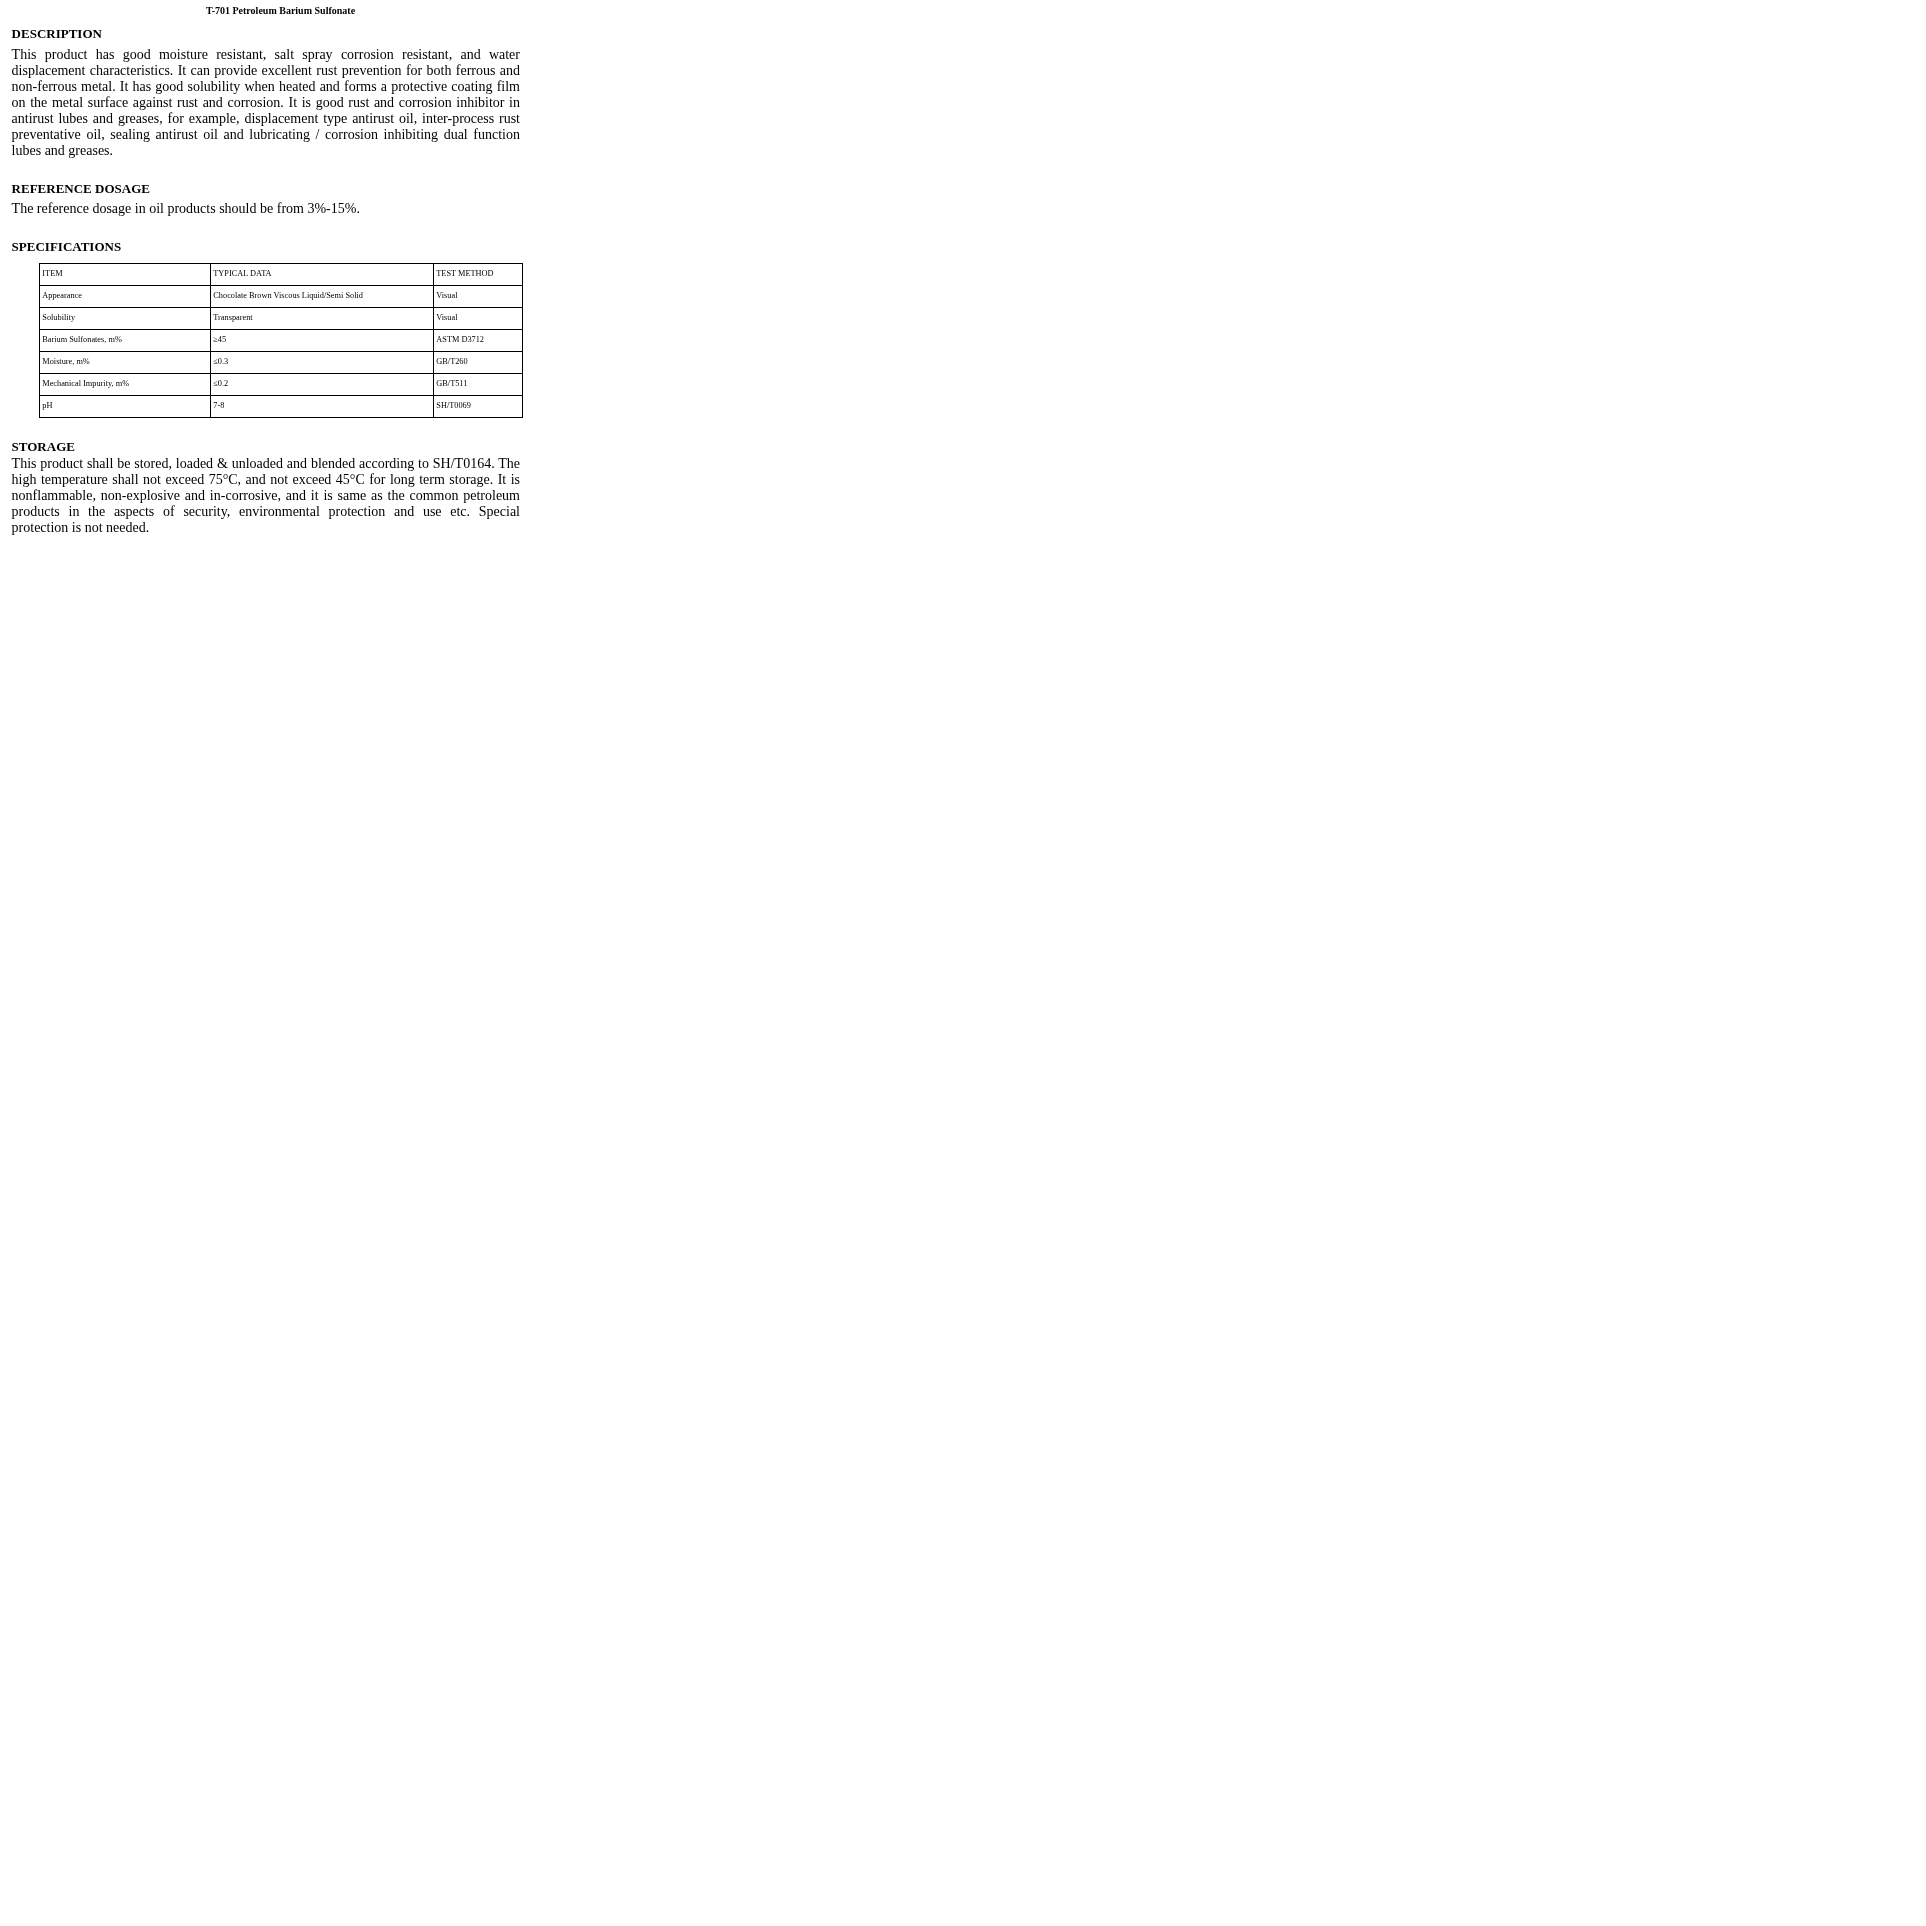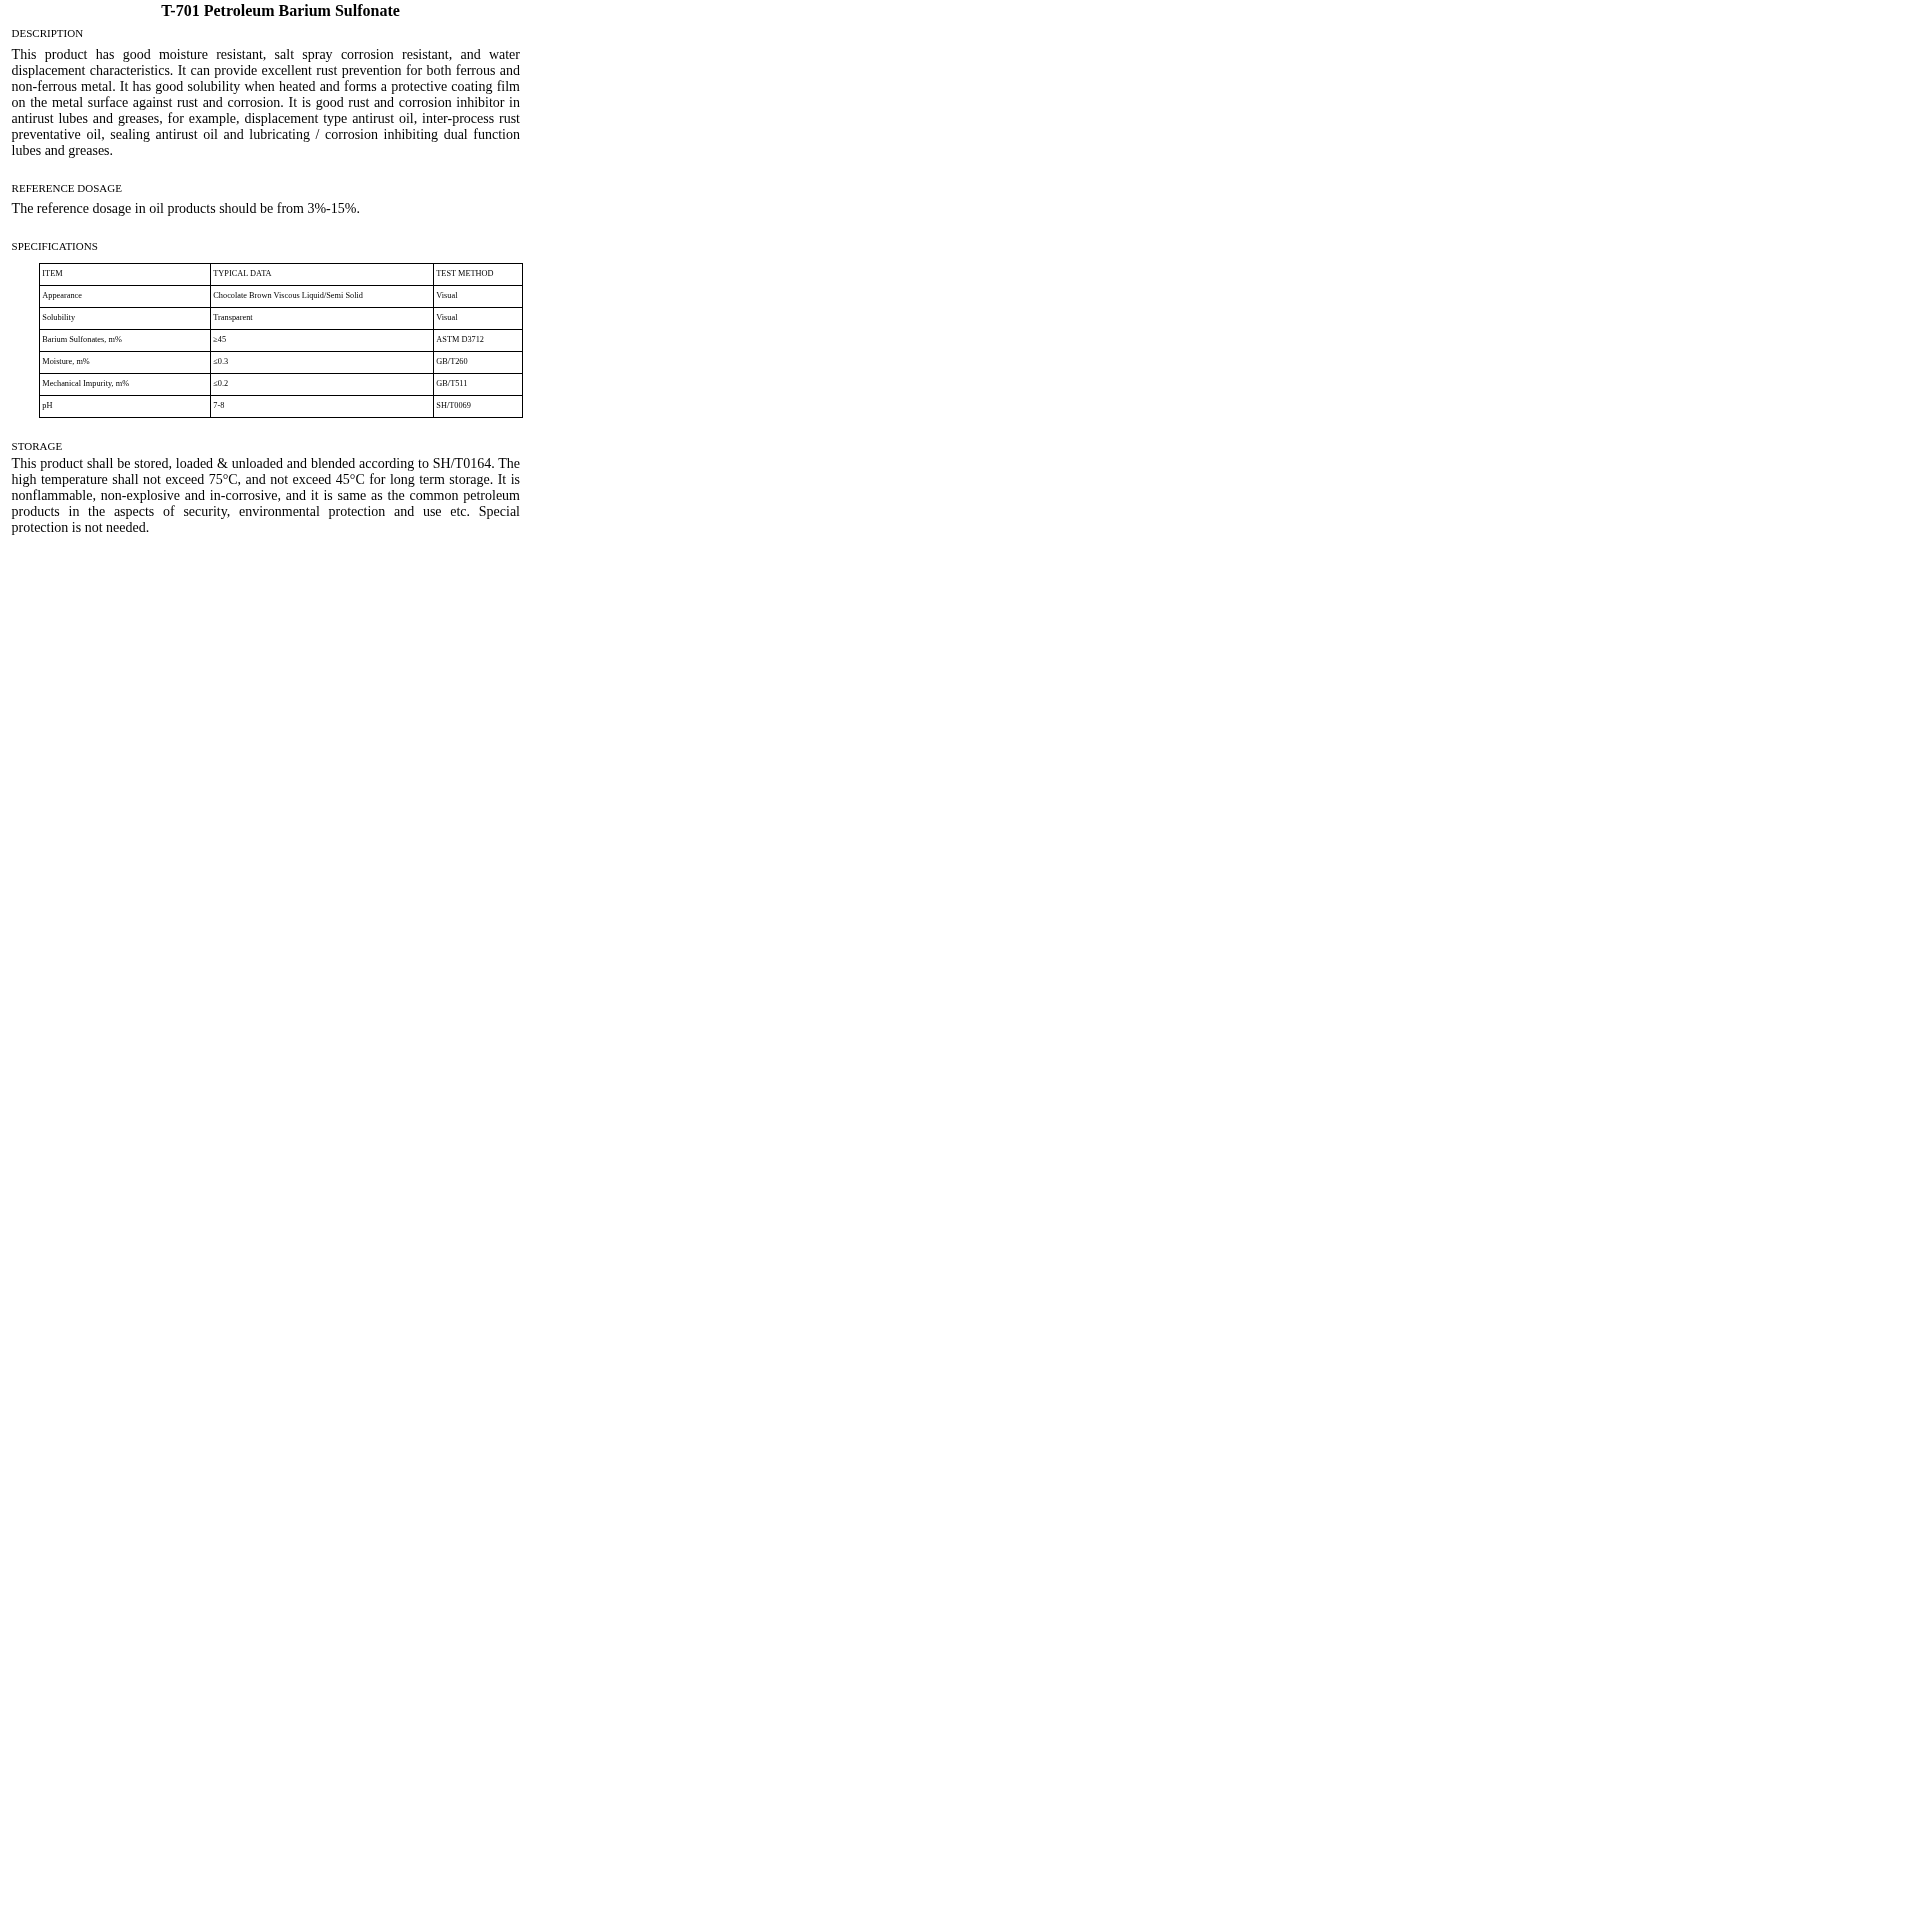--- a/index.html
+++ b/index.html
@@ -1,19 +1,19 @@
 <!DOCTYPE html>
 <html style="font-size:6.2px"><head>
 <meta charset="utf-8">
 <style>
   html,body{margin:0;padding:0;background:#ffffff;}
   body{font-family:"Liberation Serif","DejaVu Serif",serif;color:#000000;}
   .page{position:relative;width:561px;height:604px;background:#ffffff;overflow:hidden;}
-  .title{font-size:16px;line-height:16px;font-weight:bold;text-align:center;margin:3.1px 0 0 0;}
-  h2{font-size:11px;line-height:11.6px;font-weight:normal;margin:0 41px 0 11.6px;}
+  .title{font-size:10px;line-height:16px;font-weight:bold;text-align:center;margin:3.1px 0 0 0;}
+  h2{font-size:13px;line-height:11.6px;font-weight:bold;margin:0 41px 0 11.6px;}
   p{font-size:14px;line-height:16px;margin:0 41px 0 11.6px;text-align:justify;}
   .h-description{margin-top:8.9px;}
   .p-description{margin-top:7.7px;}
   .h-dosage{margin-top:24px;}
   .p-dosage{margin-top:6.5px;text-align:left;}
   .h-specifications{margin-top:24px;}
   .spec-table{margin:10.4px 0 0 39px;border-collapse:collapse;table-layout:fixed;width:483px;
               font-size:8.3px;line-height:10.8px;}
   .spec-table th,.spec-table td{
       border-top:0.8px solid #000;border-bottom:0.8px solid #000;

